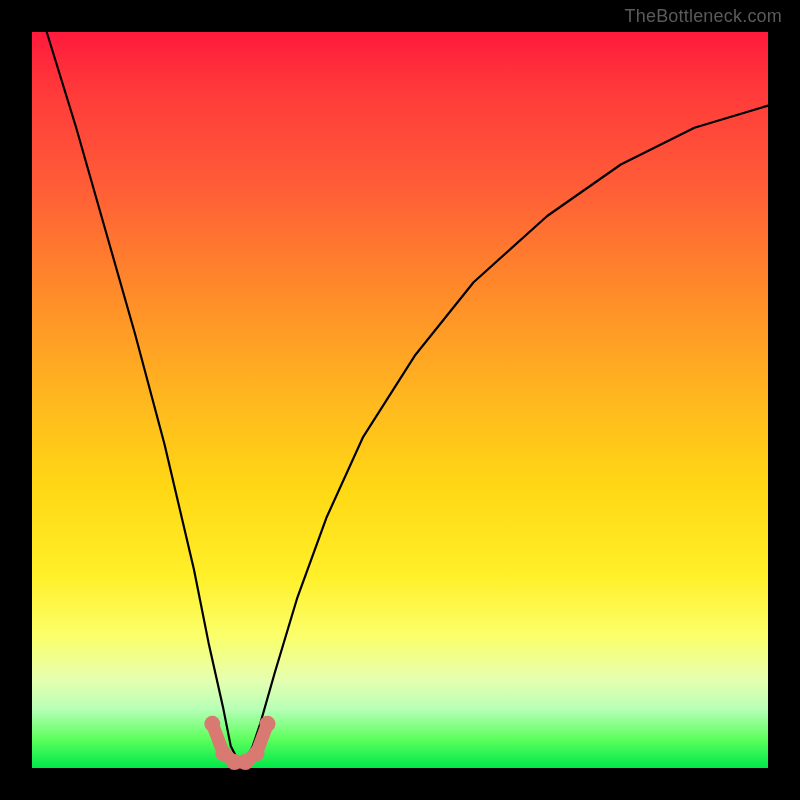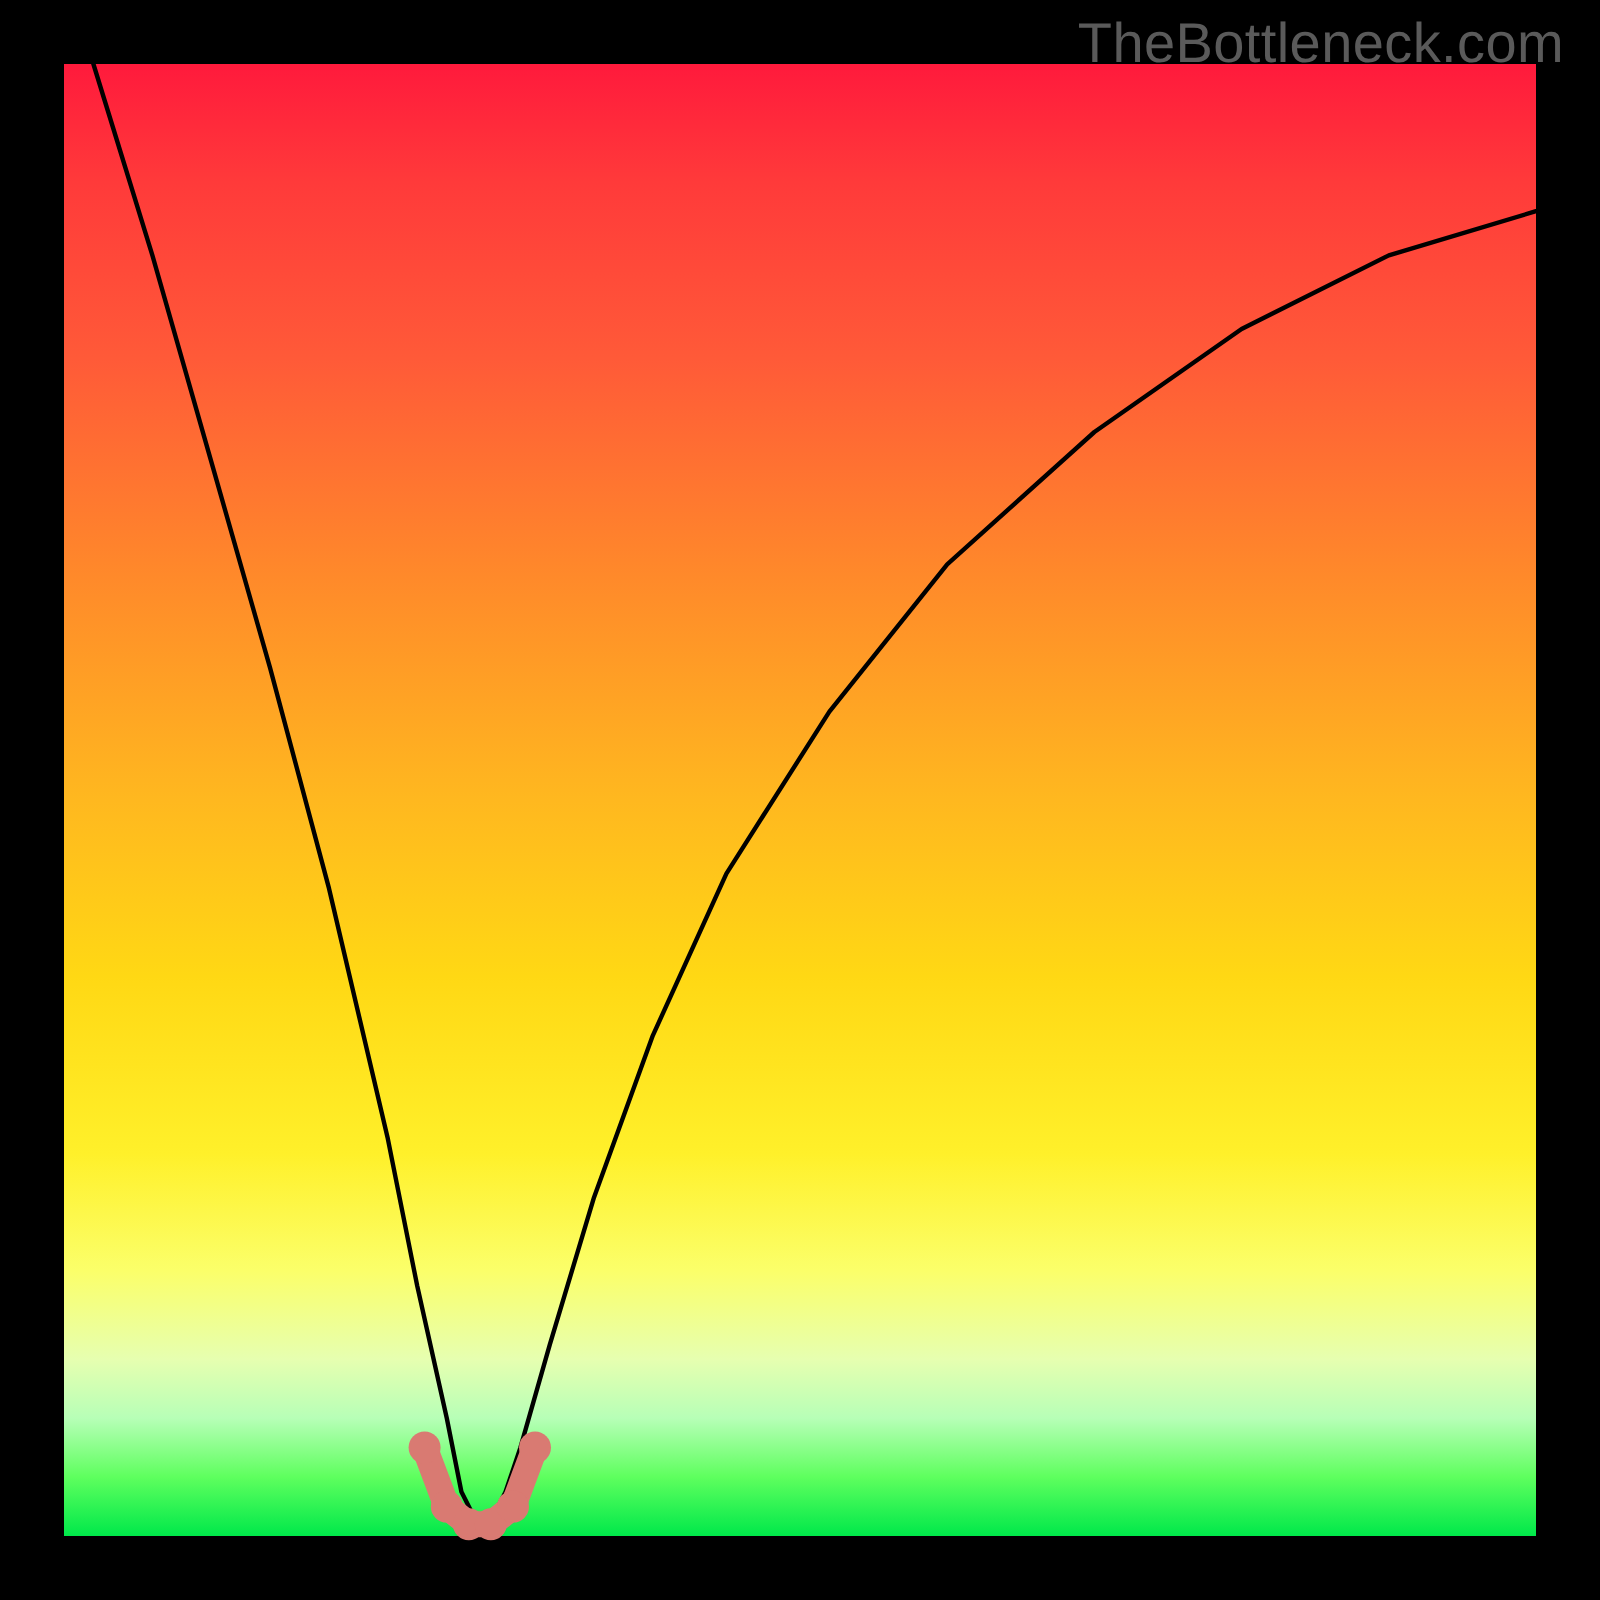--- a/index.html
+++ b/index.html
@@ -40,21 +40,21 @@
       #b7ffb7 92%,
       #5eff5e 96%,
       #00e84a 100%
     );
   }
   .watermark {
     position: absolute;
     top: 6px;
     right: 18px;
     color: #5a5a5a;
-    font-size: 28px;
+    font-size: 18px;
     letter-spacing: 0.2px;
     font-weight: 400;
     user-select: none;
   }
   svg.curve {
     position: absolute;
     left: 0;
     top: 0;
     width: 736px;
     height: 736px;

